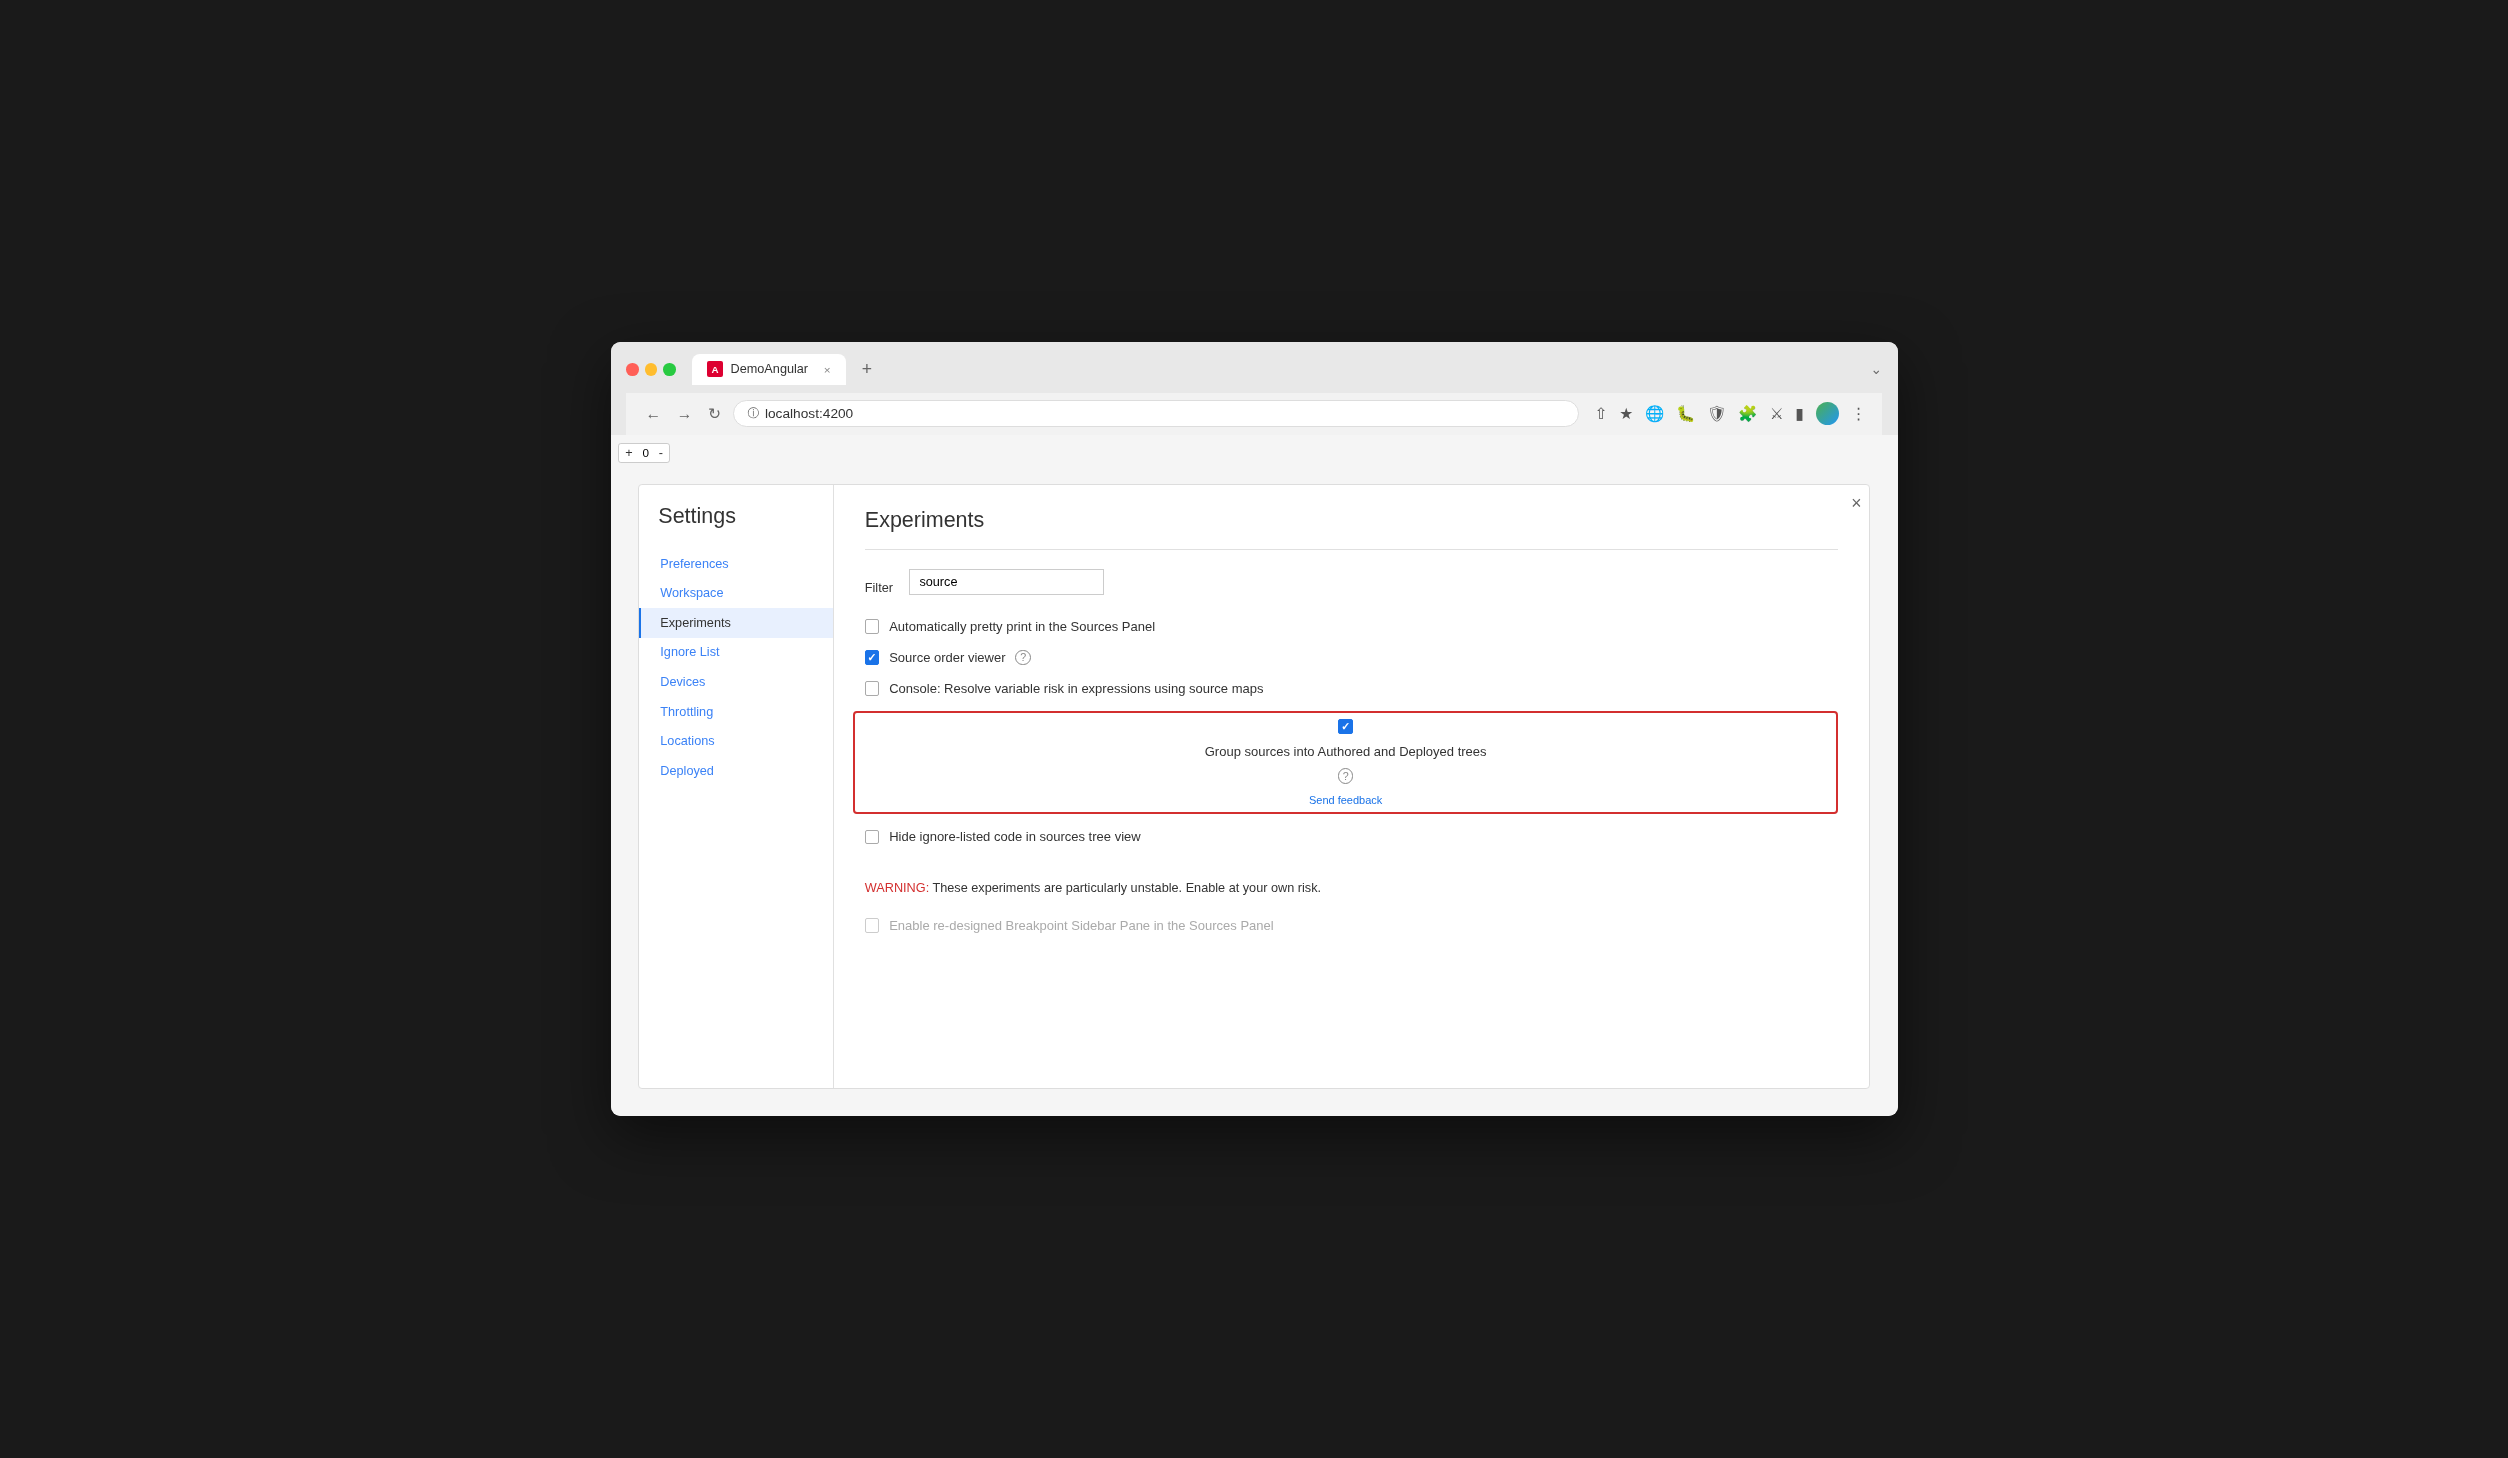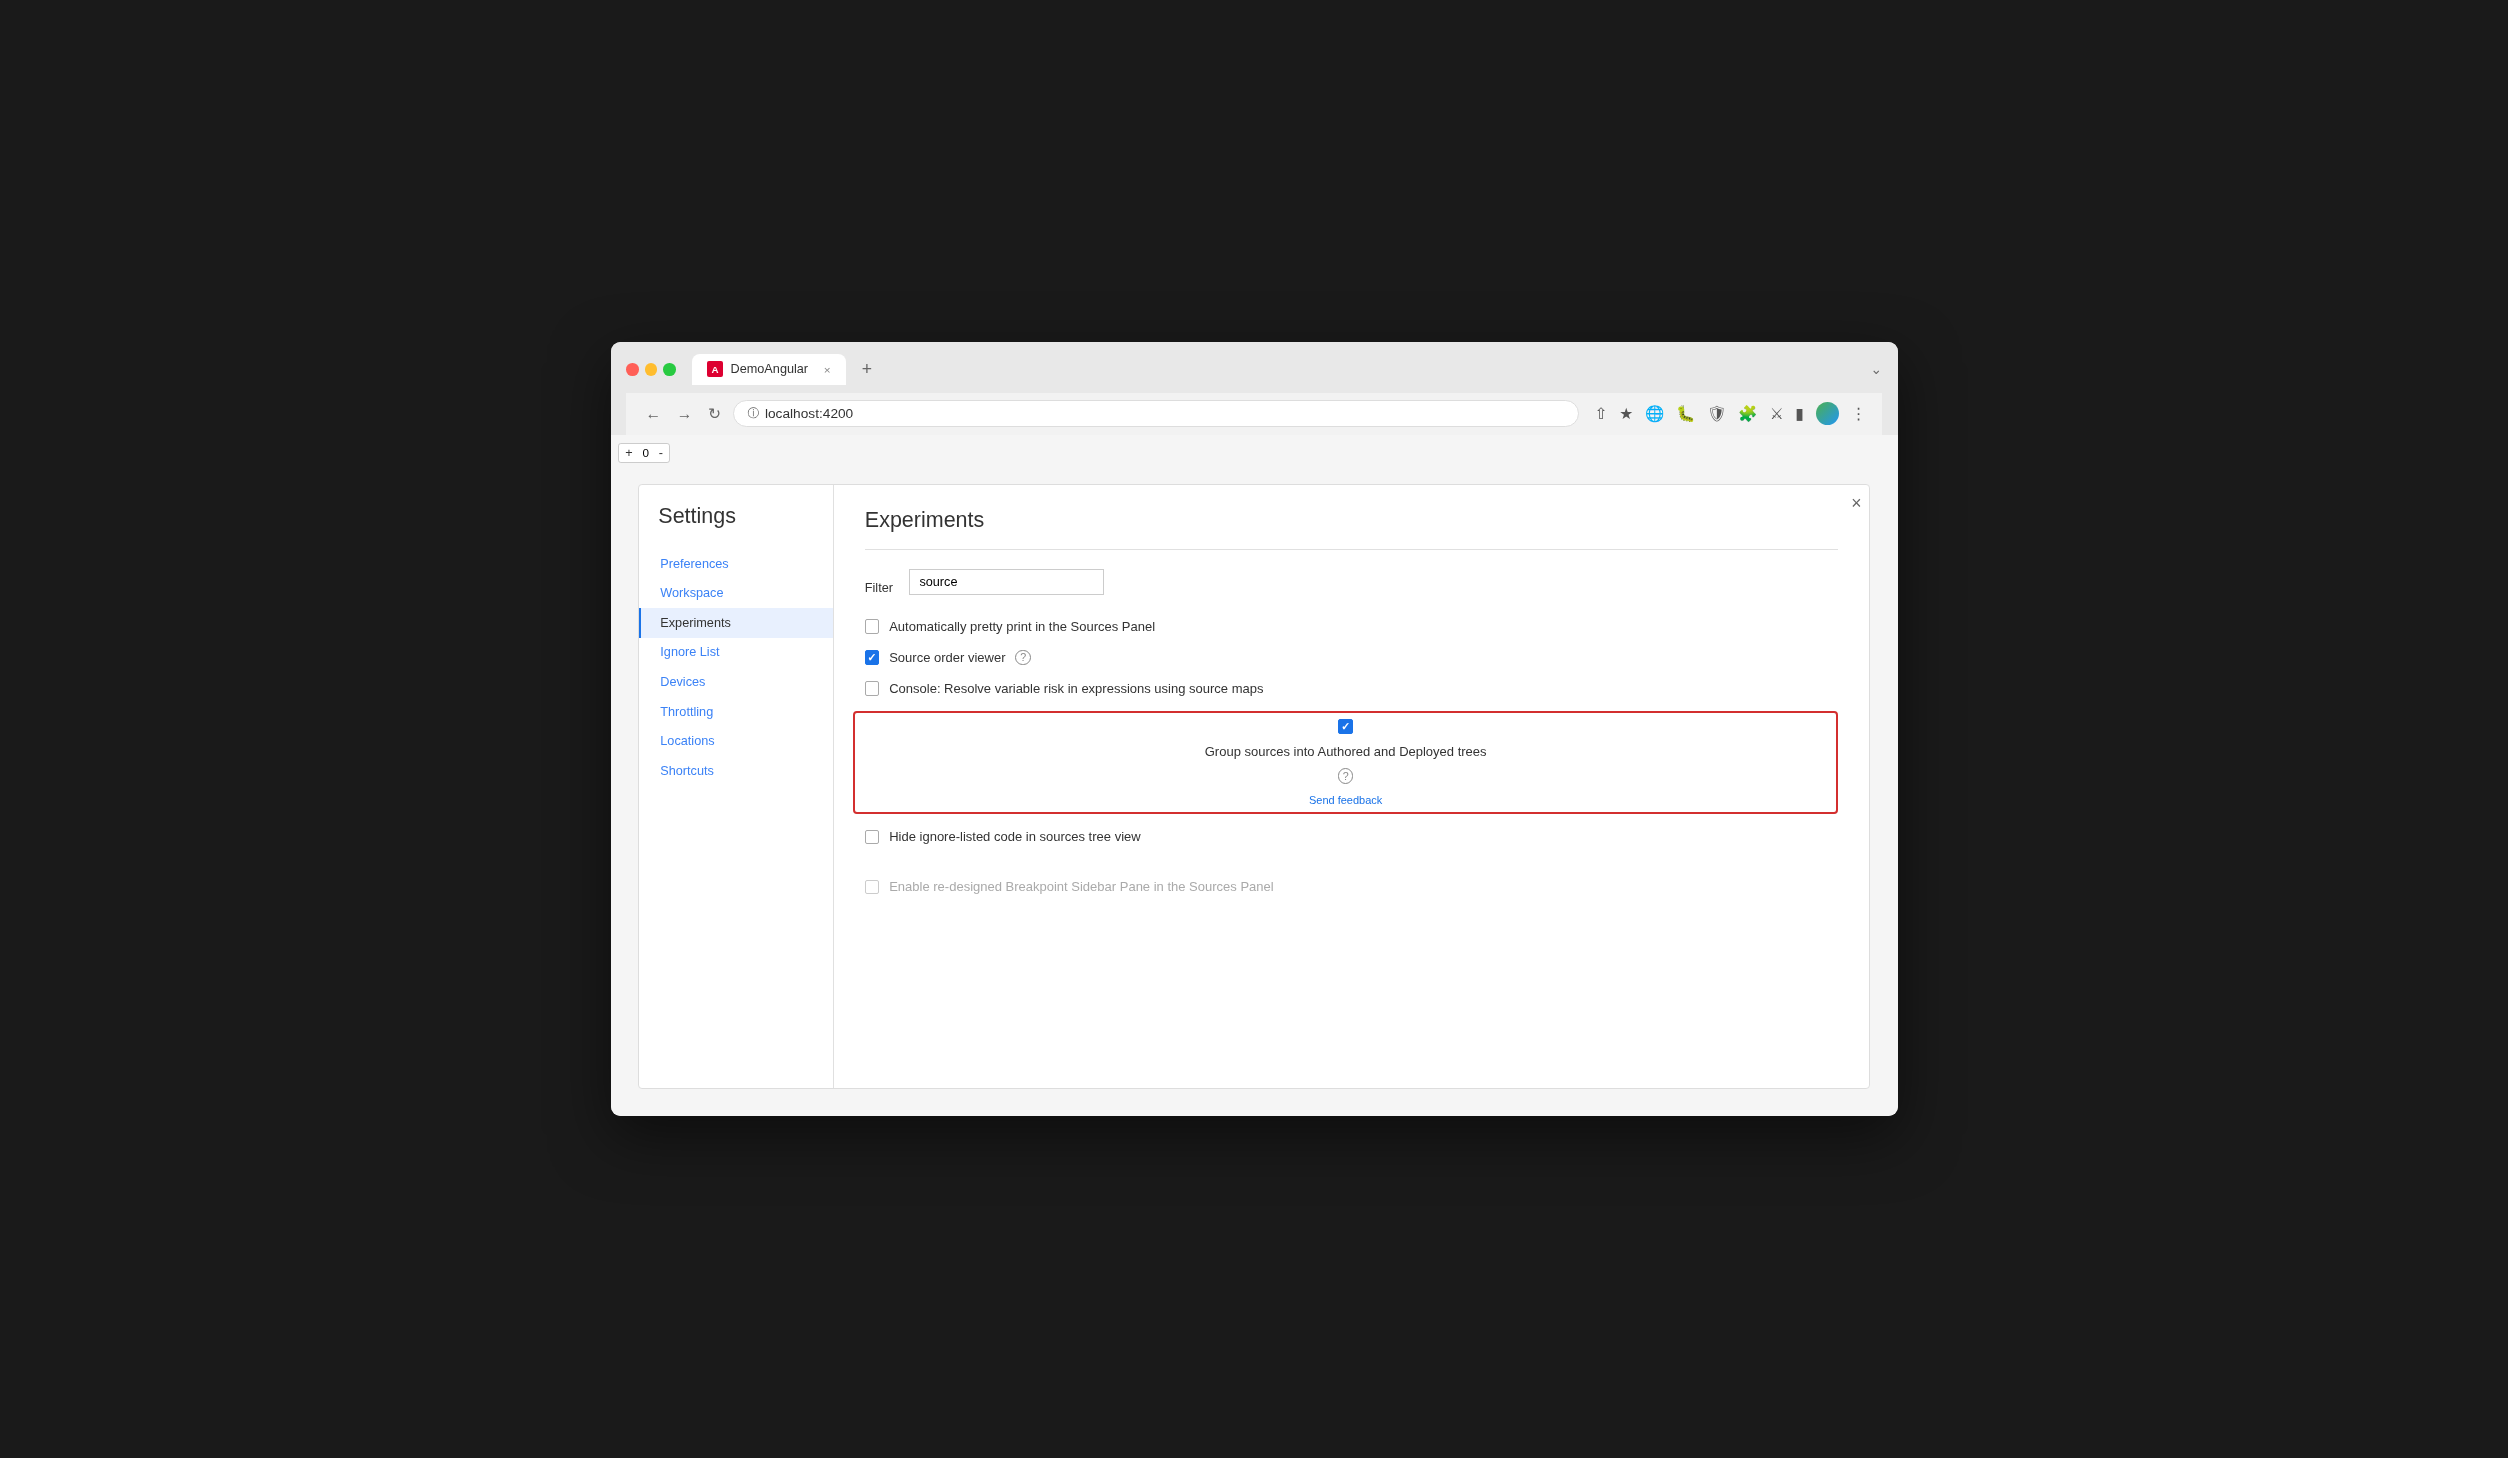--- a/index.html
+++ b/index.html
@@ -420,21 +420,21 @@
       <div class="settings-sidebar">
         <div class="settings-title">Settings</div>
 
         <a class="nav-item">Preferences</a>
         <a class="nav-item">Workspace</a>
         <a class="nav-item active">Experiments</a>
         <a class="nav-item">Ignore List</a>
         <a class="nav-item">Devices</a>
         <a class="nav-item">Throttling</a>
         <a class="nav-item">Locations</a>
-        <a class="nav-item">Shortcuts</a>
+        <a class="nav-item">Deployed</a>
       </div>
 
       <div class="settings-main">
         <div class="main-title">Experiments</div>
 
         <div class="filter-row">
           <label class="filter-label">Filter</label>
           <input class="filter-input" type="text" value="source" style="">
         </div>
 
@@ -462,20 +462,24 @@
           <a class="send-feedback-link">Send feedback</a>
         </div>
 
         <div class="experiment-item">
           <div class="checkbox"></div>
           <span class="experiment-label">Hide ignore-listed code in sources tree view</span>
         </div>
 
         <div class="section-divider"></div>
 
+        <p class="warning-text">
+          <span class="warning-label">WARNING:</span>
+          <span>These experiments are particularly unstable. Enable at your own risk.</span>
+        </p>
 
         <div class="experiment-item">
           <div class="checkbox" style="border-color: #ccc;"></div>
           <span class="experiment-label disabled-label">Enable re-designed Breakpoint Sidebar Pane in the Sources Panel</span>
         </div>
       </div>
     </div>
   </div>
 </div>
 

